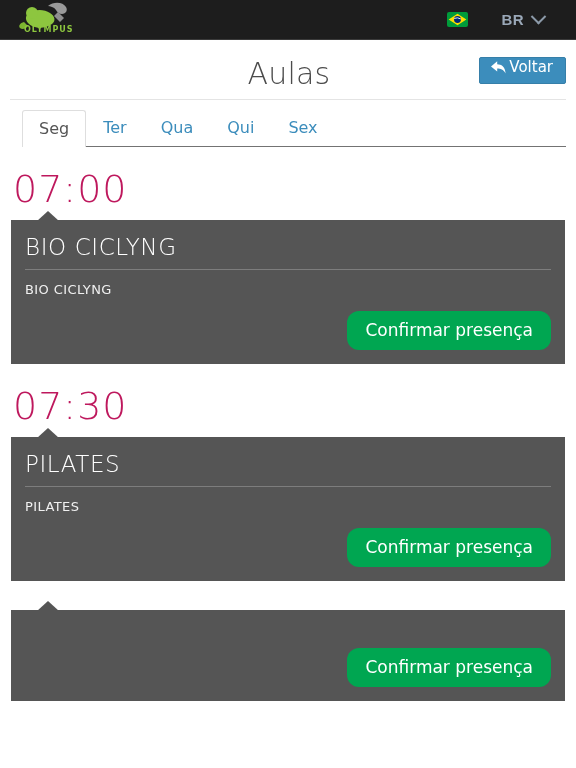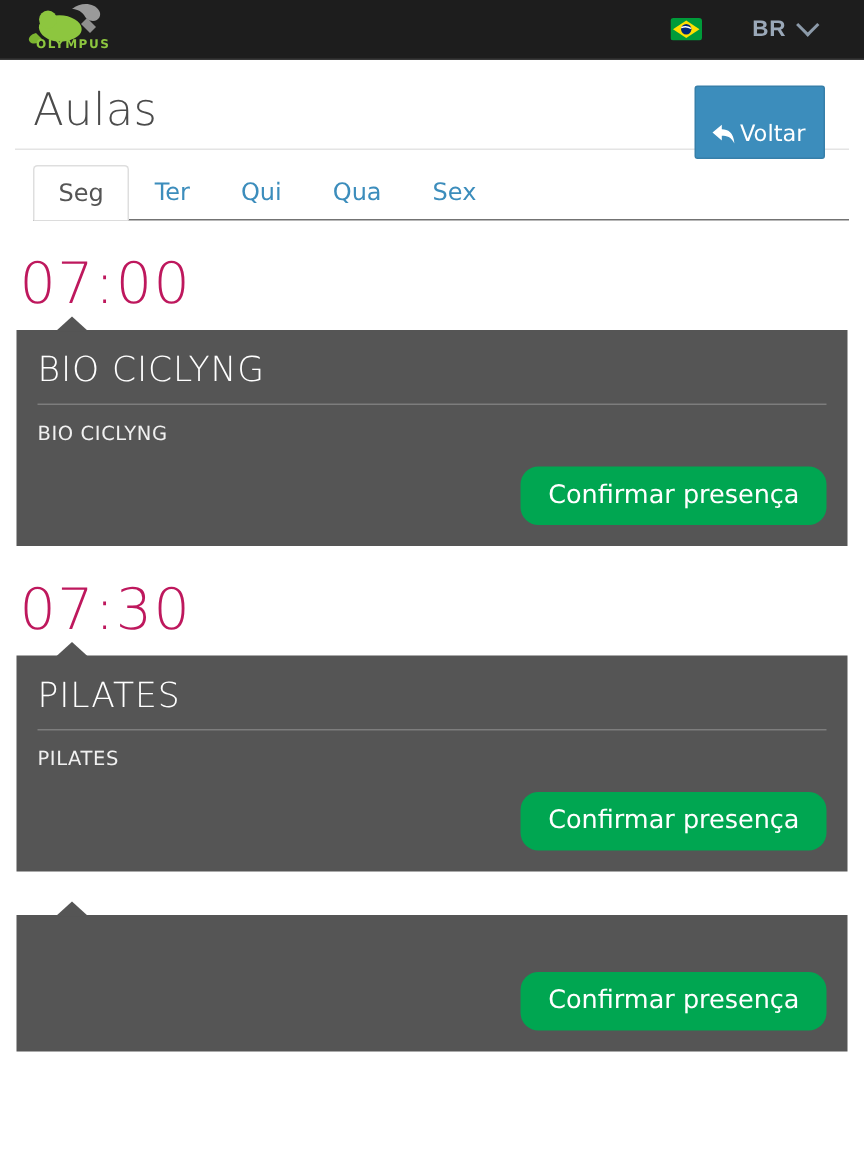--- a/index.html
+++ b/index.html
@@ -48,32 +48,33 @@
     margin-left: 2px;
   }
 
   
   .page-head {
     position: relative;
     padding: 18px 10px 14px 12px;
     border-bottom: 1px solid #e4e4e4;
     margin: 0 10px 0 10px;
     height: 60px;
+    text-align: center;
   }
   .page-title {
     font-size: 30px; font-weight: 300; color: #4b4b4b;
     letter-spacing: .2px; line-height: 32px;
     font-family: "DejaVu Sans", sans-serif;
   }
   .btn-back {
-    position: absolute; right: 16px; top: 17px;
+    position: absolute; right: 0; top: 17px;
     background: #3c8dbc; color: #fff;
     border: 1px solid #367fa9;
     font-size: 15px; line-height: 16px;
-    padding: 23px 12px 8px 10px;
+    padding: 1px 12px 8px 10px;
     border-radius: 2px;
     display: flex; align-items: center; gap: 2px;
     cursor: pointer;
     font-family: "DejaVu Sans", sans-serif;
   }
   .btn-back svg { display: block; }
 
   
   .tabs {
     display: flex; align-items: flex-end;
@@ -186,22 +187,22 @@
       <path d="M7.2 1.2 L7.2 4.2 C11.4 4.3 15 6.2 15.6 13.6
                C13.4 9.2 10.6 8.5 7.2 8.5 L7.2 11.6 L1 6.4 Z" fill="#ffffff"></path>
     </svg>
     <span>Voltar</span>
   </div>
 </div>
 
 <div class="tabs">
   <div class="tab active">Seg</div>
   <div class="tab">Ter</div>
+  <div class="tab">Qua</div>
   <div class="tab">Qui</div>
-  <div class="tab">Qua</div>
   <div class="tab">Sex</div>
 </div>
 
 <div class="schedule">
 
   <div class="slot">
     <div class="slot-time">07:00</div>
     <div class="card-wrap">
       <div class="caret"></div>
       <div class="card">

